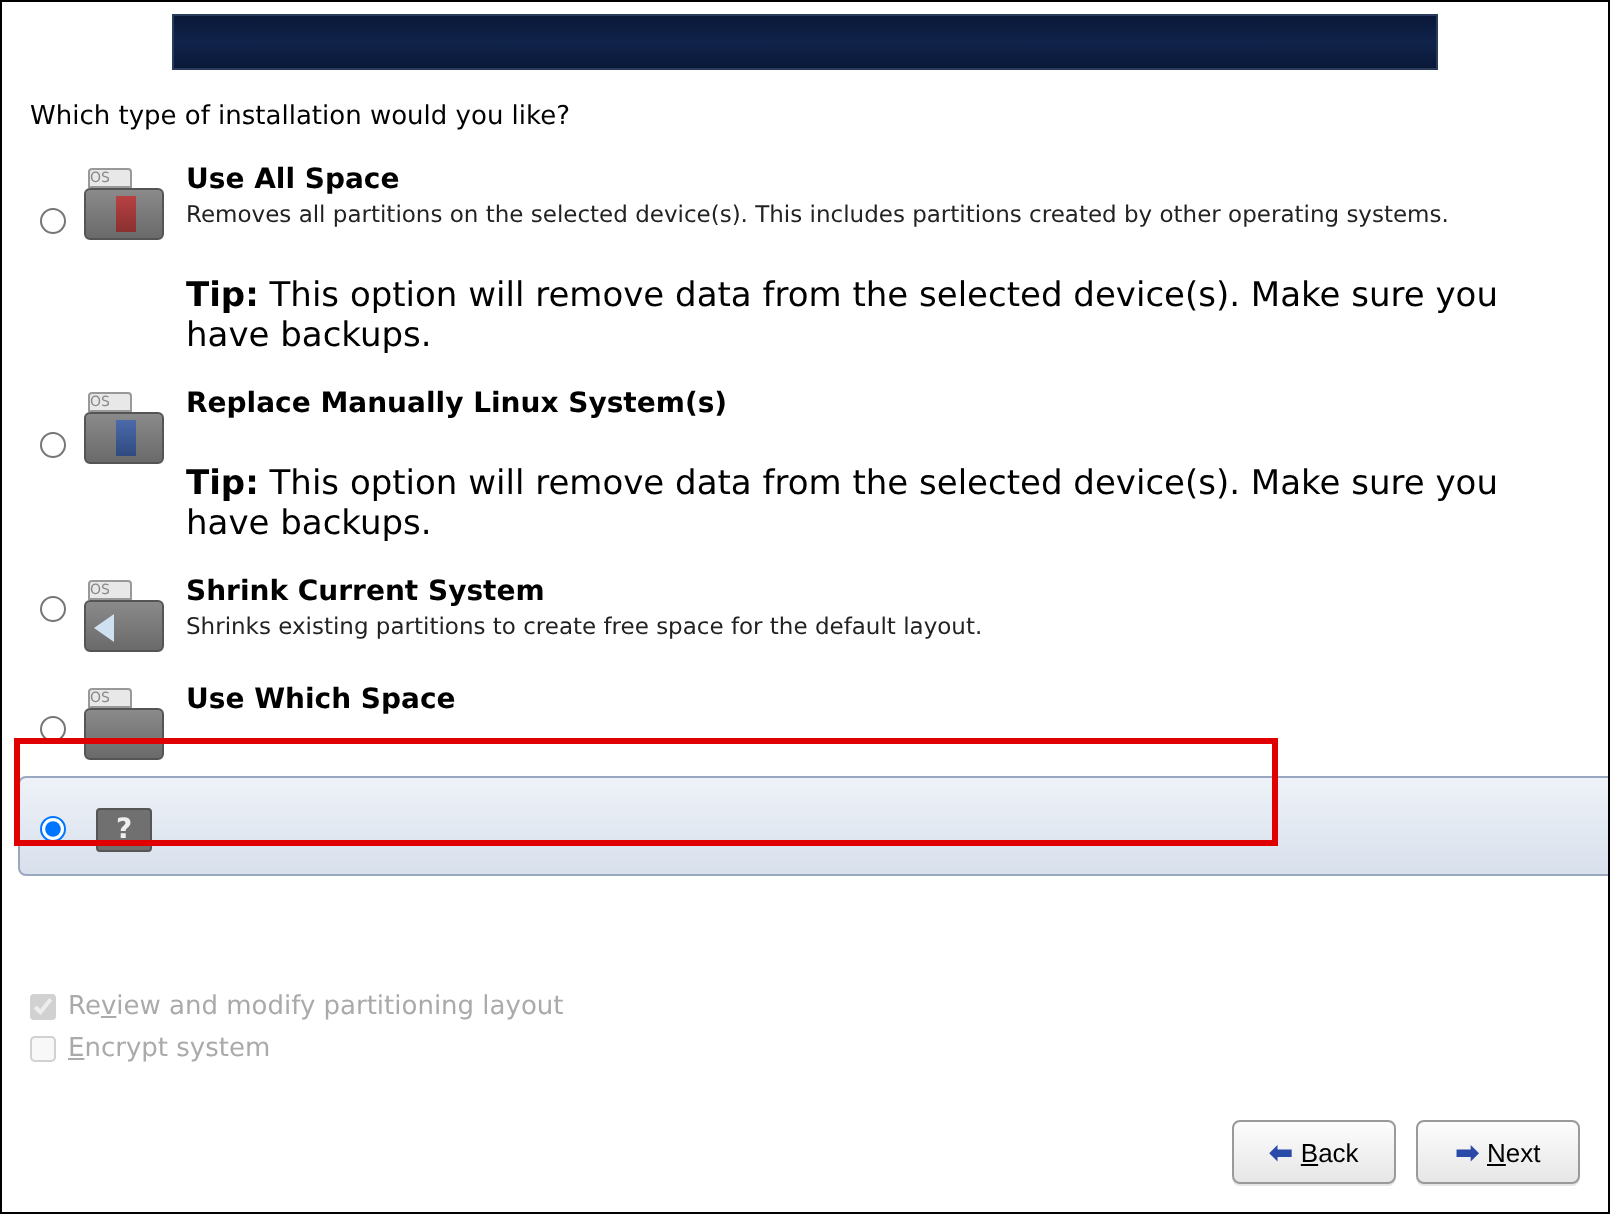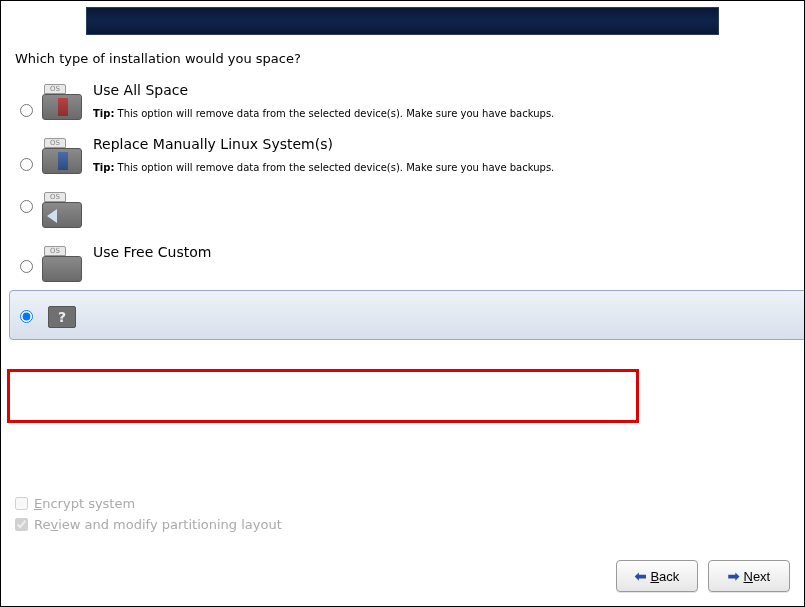--- a/index.html
+++ b/index.html
@@ -55,21 +55,20 @@
       width: 40px;
       position: relative;
     }
     .os-tab {
       width: 22px; height: 10px;
       background: #e8e8e8;
       border: 1px solid #999;
       border-radius: 2px 2px 0 0;
       font-size: 7px;
       color: #888;
-      text-align: center;
       line-height: 8px;
       margin-left: 2px;
     }
     .hd-body {
       width: 40px; height: 26px;
       background: linear-gradient(to bottom, #8a8a8a, #6a6a6a);
       border: 1px solid #555;
       border-radius: 3px;
       position: relative;
       overflow: hidden;
@@ -100,32 +99,32 @@
       font-size: 14px;
       text-align: center;
       line-height: 20px;
       margin-top: 6px;
     }
     .text-col {
       flex: 1;
       padding-left: 6px;
     }
     .opt-title {
-      font-weight: normal;
+      font-weight: bold;
       font-size: 14px;
       margin-bottom: 2px;
     }
     .opt-desc {
       font-size: 11.5px;
       color: #222;
       line-height: 1.35;
     }
     .opt-tip {
-      font-size: 10px;
-      margin-top: 10px;
+      font-size: 17px;
+      margin-top: 22px;
     }
     .opt-tip b { font-weight: bold; }
     .selected-bg {
       position: absolute;
       left: -6px; right: -30px;
       top: -2px; bottom: -2px;
       background: linear-gradient(to bottom, #eef2f8, #d8e0ec);
       border: 1px solid #9aa8bf;
       border-radius: 4px;
       z-index: -2;
@@ -176,38 +175,39 @@
       color: #2a4aaa;
       font-weight: bold;
     }
     .underline-letter { text-decoration: underline; }
   </style>
 </head>
 <body>
 
 <div class="banner"></div>
 
-<div class="prompt">Which type of installation would you space?</div>
+<div class="prompt">Which type of installation would you like?</div>
 
 <div class="options">
 
   <div class="option-row">
     <div class="radio-col">
         <input type="radio" name="inst" style="">
       </div>
     <div class="icon-col">
       <div class="hd-icon">
         <div class="os-tab">OS</div>
         <div class="hd-body">
             <div class="hd-stripe stripe-red"></div>
           </div>
       </div>
     </div>
     <div class="text-col">
       <div class="opt-title">Use All Space</div>
+      <div class="opt-desc">Removes all partitions on the selected device(s).  This includes partitions created by other operating systems.</div>
       <div class="opt-tip"><b>Tip:</b> <span>This option will remove data from the selected device(s).  Make sure you have backups.</span></div>
     </div>
   </div>
 
   <div class="option-row">
     <div class="radio-col">
         <input type="radio" name="inst" style="">
       </div>
     <div class="icon-col">
       <div class="hd-icon">
@@ -228,59 +228,63 @@
         <input type="radio" name="inst" style="">
       </div>
     <div class="icon-col">
       <div class="hd-icon">
         <div class="os-tab">OS</div>
         <div class="hd-body">
             <div class="stripe-arrow"></div>
           </div>
       </div>
     </div>
+    <div class="text-col">
+      <div class="opt-title">Shrink Current System</div>
+      <div class="opt-desc">Shrinks existing partitions to create free space for the default layout.</div>
+    </div>
   </div>
 
   <div class="option-row">
     <div class="radio-col single-line" style="padding-top:16px">
         <input type="radio" name="inst" style="">
       </div>
     <div class="icon-col">
       <div class="hd-icon">
         <div class="os-tab">OS</div>
         <div class="hd-body"></div>
       </div>
     </div>
     <div class="text-col">
-      <div class="opt-title">Use Free Custom</div>
+      <div class="opt-title">Use Which Space</div>
     </div>
   </div>
 
   <div class="option-row" style="z-index:1;">
     <div class="selected-bg"></div>
     <div class="radio-col single-line" style="padding-top:12px">
         <input type="radio" name="inst" checked="" style="">
       </div>
     <div class="icon-col">
       <div class="q-icon">?</div>
     </div>
   </div>
 
 </div>
 
 <div class="highlight-box" id="hl" style="left: 6px; top: 368px; width: 632px; height: 54px;"></div>
 
 <div class="checkbox-area">
   <label class="cb-row">
+    <input type="checkbox" checked="" disabled="" style="">
+    <span><span>Re</span><span class="underline">v</span><span>iew and modify partitioning layout</span></span>
+  </label>
+  <label class="cb-row">
     <input type="checkbox" disabled="" style="">
     <span><span class="underline">E</span><span>ncrypt system</span></span>
-  </label>
-  <label class="cb-row">
-    <input type="checkbox" checked="" disabled="" style="">
-    <span><span>Re</span><span class="underline">v</span><span>iew and modify partitioning layout</span></span>
   </label>
 </div>
 
 <div class="button-bar">
   <button class="nav-btn">
     <span class="arrow">⬅</span>
     <span><span class="underline-letter">B</span><span>ack</span></span>
   </button>
   <button class="nav-btn">
     <span class="arrow">➡</span>

